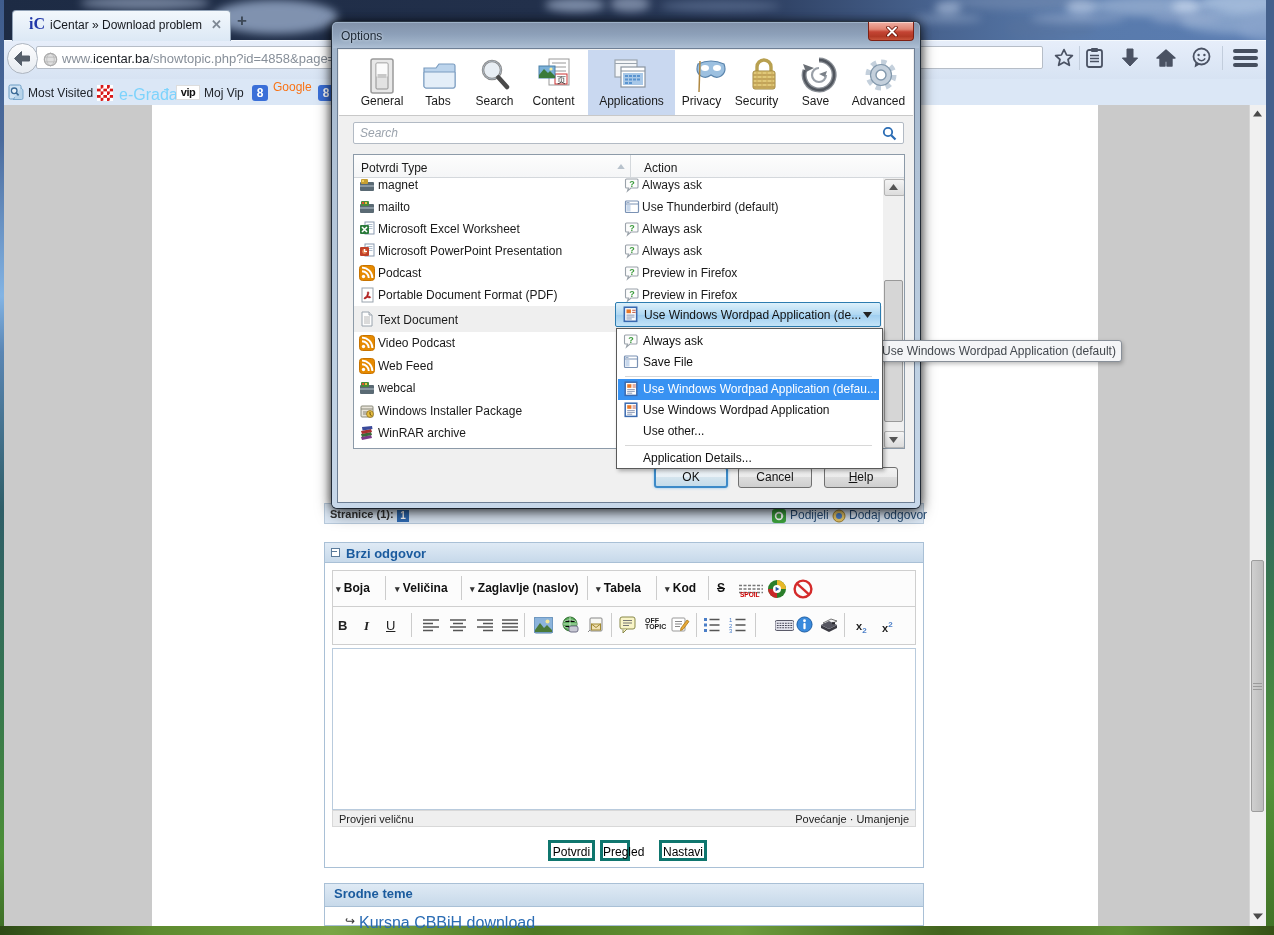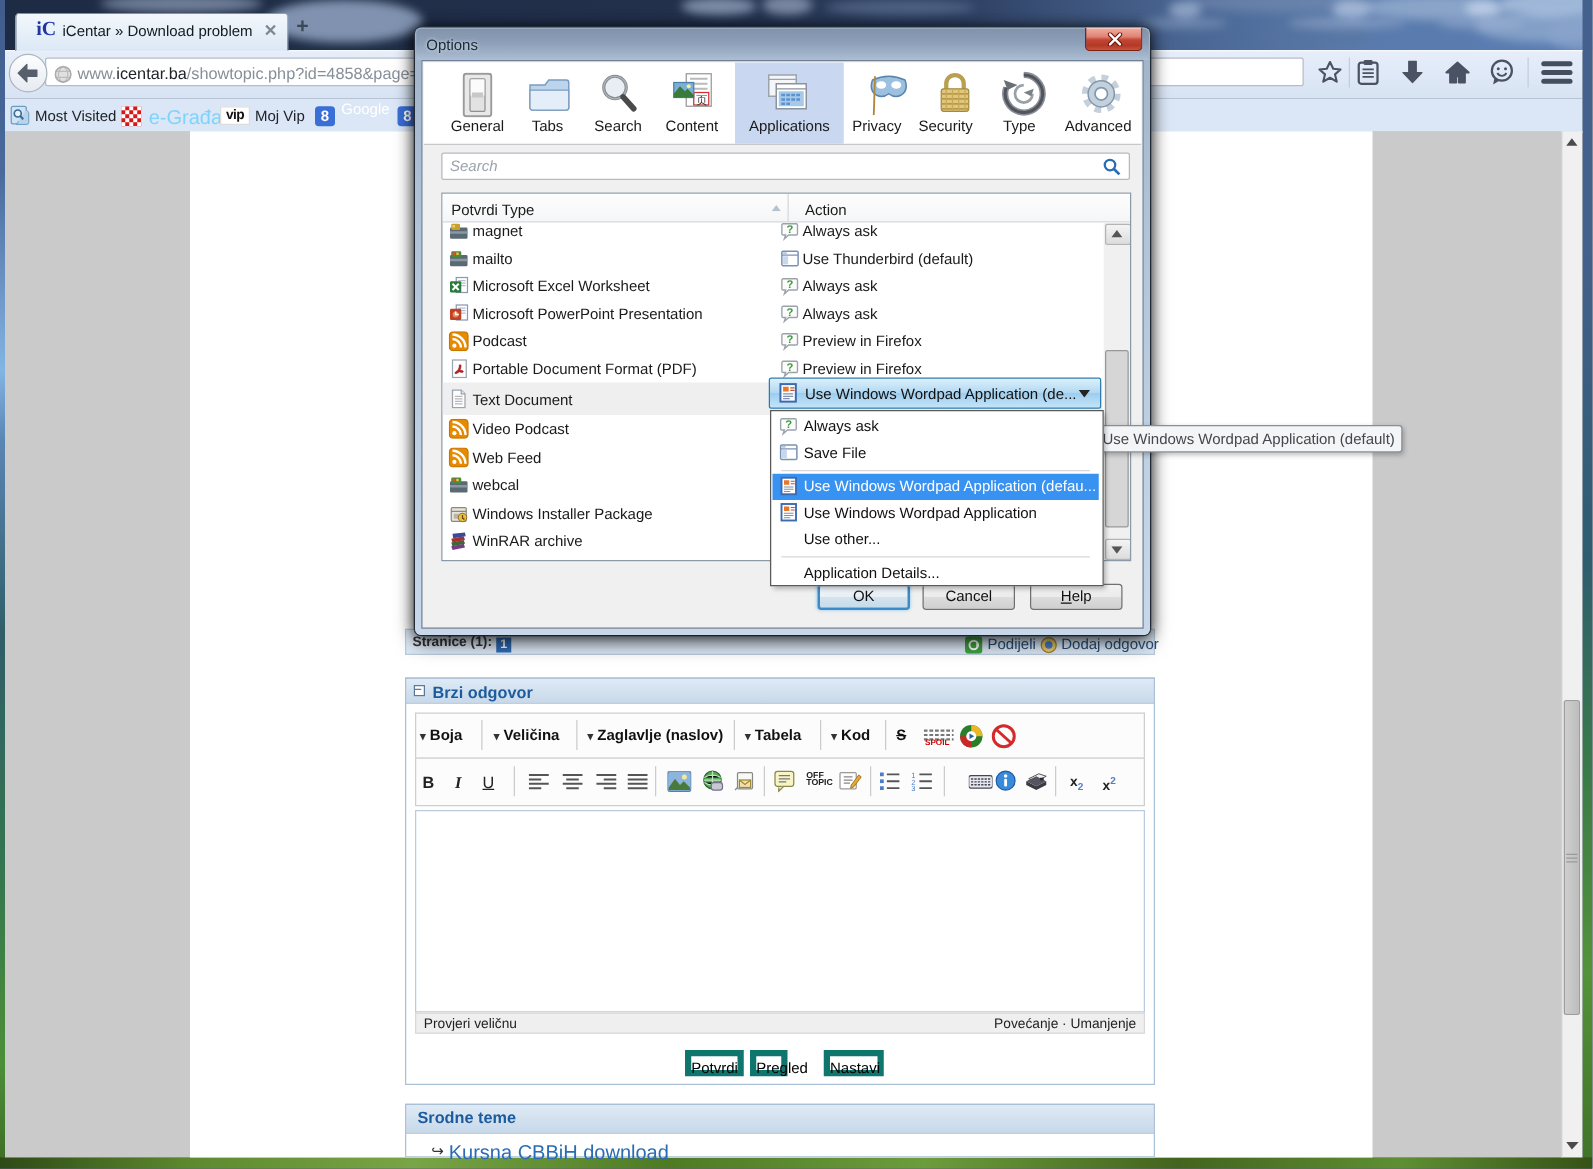--- a/index.html
+++ b/index.html
@@ -32,21 +32,21 @@
 #stranice{left:324px;top:503px;width:600px;height:21px;background:#dce8f5;border:1px solid #b9cbdd;box-sizing:border-box}
 #brzi{left:324px;top:542px;width:600px;height:326px;border:1px solid #a9c0d6;box-sizing:border-box;background:#fff}
 #brzihdr{left:324px;top:542px;width:600px;height:21px;background:linear-gradient(#dfeaf5,#c7d9ea);border:1px solid #a9c0d6;box-sizing:border-box}
 #srodne{left:324px;top:883px;width:600px;height:43px;border:1px solid #a9c0d6;box-sizing:border-box;background:#fff}
 #srodnehdr{left:324px;top:883px;width:600px;height:24px;background:linear-gradient(#dfeaf5,#c7d9ea);border:1px solid #a9c0d6;box-sizing:border-box}
 .btext{color:#1b5b9e;font-weight:bold;font-size:13px}
 #toolbar1{left:332px;top:570px;width:584px;height:37px;border:1px solid #cfcfcf;box-sizing:border-box;background:#fcfcfc}
 #toolbar2{left:332px;top:606px;width:584px;height:39px;border:1px solid #cfcfcf;box-sizing:border-box;background:#fcfcfc}
 #editor{left:332px;top:648px;width:584px;height:162px;border:1px solid #b9cbdd;box-sizing:border-box;background:#fff}
 #edfoot{left:332px;top:810px;width:584px;height:17px;background:#efefef;border:1px solid #d8d8d8;box-sizing:border-box;font-size:11px;color:#222}
-.fbtn{position:absolute;top:840px;height:21px;background:#fff;border:5px solid #0f766e;box-sizing:border-box;font-size:12px;color:#000;text-align:center;line-height:19px}
+.fbtn{position:absolute;top:840px;height:21px;background:#fff;border:3px solid #0f766e;box-sizing:border-box;font-size:12px;color:#000;text-align:center;line-height:19px}
 .t1item{position:absolute;top:581px;font-size:12px;font-weight:bold;color:#111}
 .t1item .chev{font-size:9px;color:#333;font-weight:bold}
 .vsep{position:absolute;width:1px;background:#ccc}
 .navicon{position:absolute;color:#4a5263}
 
 #dlg{left:332px;top:22px;width:588px;height:486px;z-index:10;border-radius:5px;background:linear-gradient(#9fb2c8 0%,#b0c2d6 30%,#bed0e2 70%,#c8d8ea 100%);box-shadow:0 5px 16px rgba(0,0,0,.62),2px 0 10px rgba(0,0,0,.35),-2px 0 10px rgba(0,0,0,.35),0 0 0 1px #45566e;}
 #dlgtitle{position:absolute;left:9px;top:7px;font-size:12px;color:#1c2733;text-shadow:0 0 3px #e8f0f8}
 #dlgclose{position:absolute;right:6px;top:0px;width:46px;height:19px;background:linear-gradient(#f0b0a4 0%,#e08573 40%,#c44434 55%,#b23a26 80%,#c8543c);border:1px solid #7e1f12;border-top:none;border-radius:0 0 4px 4px;box-sizing:border-box}
 #dlgclose{box-shadow:inset 0 1px 0 rgba(255,255,255,.45)}
 #dlgbody{position:absolute;left:5px;top:26px;width:578px;height:455px;background:#f0f0f0;border:1px solid #6e7f95;box-sizing:border-box}
@@ -184,21 +184,21 @@
     <path d="M13 4c1 .5 2 1.5 2 3v7a1.5 1.5 0 0 1-1.5 1.5H5C6 15 6.5 14 6.5 13" fill="#b8d4ea" stroke="#6a9cc4" stroke-width=".8"></path>
     <circle cx="6.2" cy="6.8" r="2.8" fill="#e8f2fa" stroke="#3a6a96" stroke-width="1.3"></circle>
     <path d="M8.2 8.8 10.6 11.4" stroke="#3a6a96" stroke-width="1.6"></path>
   </svg>
 <div class="abs" style="left:28px;top:86px;font-size:12px;color:#20242a">Most Visited</div>
 <div class="abs" style="left:97px;top:85px;width:16px;height:16px;background:conic-gradient(#d81818 25%,#fff 25% 50%,#d81818 50% 75%,#fff 75%);background-size:6.4px 6.4px;background-position:0 0"></div>
 <div class="abs" style="left:119px;top:86px;font-size:16px;color:#7dd3fc">e-Građani</div>
 <div class="abs" style="left:176px;top:85px;width:24px;height:15px;background:#fff;border:1px solid #ddd;box-sizing:border-box;text-align:center;font-size:11px;font-weight:bold;color:#111;line-height:13px;letter-spacing:-.5px">vip</div>
 <div class="abs" style="left:204px;top:86px;font-size:12px;color:#20242a">Moj Vip</div>
 <div class="abs" style="left:252px;top:85px;width:16px;height:16px;background:#3a6fd8;border-radius:3px;color:#fff;font-size:12px;font-weight:bold;text-align:center;line-height:16px">8</div>
-<div class="abs" style="left:273px;top:80px;font-size:12px;color:#ffffff">Google</div>
+<div class="abs" style="left:273px;top:80px;font-size:12px;color:#f97316">Google</div>
 <div class="abs" style="left:318px;top:85px;width:16px;height:16px;background:#3a6fd8;border-radius:3px;color:#fff;font-size:12px;font-weight:bold;text-align:center;line-height:16px">8</div>
 
 <svg class="abs" style="left:1252px;top:109px;z-index:2" width="11" height="9" viewBox="0 0 11 8">
     <path d="M5.5 1 10 7H1z" fill="#4a4a4a"></path>
   </svg>
 <svg class="abs" style="left:1252px;top:912px;z-index:2" width="11" height="9" viewBox="0 0 11 8">
     <path d="M5.5 7 1 1h10z" fill="#4a4a4a"></path>
   </svg>
 <div class="abs" style="left:1253px;top:683px;width:9px;height:1px;background:#9a9a9a;z-index:2"></div>
 <div class="abs" style="left:1253px;top:686px;width:9px;height:1px;background:#9a9a9a;z-index:2"></div>
@@ -389,21 +389,21 @@
       <div class="cat" style="left:249px;width:87px">
           <div class="lbl">Applications</div>
         </div>
       <div class="cat" style="left:338px;width:49px">
           <div class="lbl">Privacy</div>
         </div>
       <div class="cat" style="left:391px;width:53px">
           <div class="lbl">Security</div>
         </div>
       <div class="cat" style="left:458px;width:37px">
-          <div class="lbl">Type</div>
+          <div class="lbl">Save</div>
         </div>
       <div class="cat" style="left:505px;width:69px">
           <div class="lbl">Advanced</div>
         </div>
       <svg style="position:absolute;left:29px;top:8px" width="28" height="36" viewBox="0 0 28 36">
           <rect x="3" y="1" width="22" height="34" rx="2" fill="#e8e8e8" stroke="#9a9a9a" stroke-width="1.5"></rect>
           <rect x="8" y="5" width="12" height="26" rx="1" fill="#e2e2e2" stroke="#909090" stroke-width="1"></rect>
           <rect x="8.5" y="5.5" width="11" height="13" fill="#fbfbfb"></rect>
           <rect x="9.5" y="16" width="9" height="4" fill="#c8c8c8"></rect>
         </svg>

